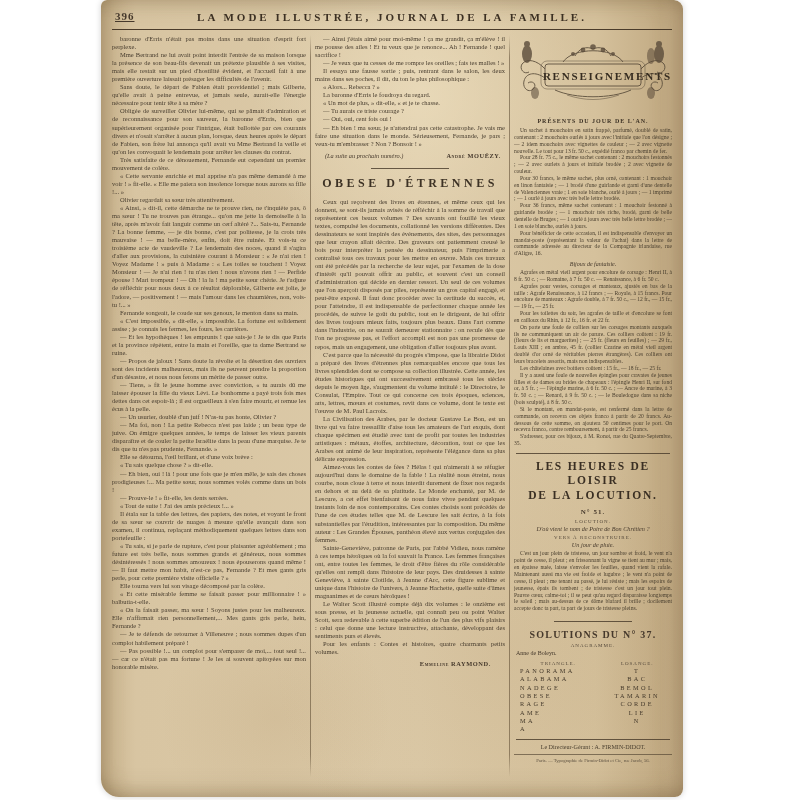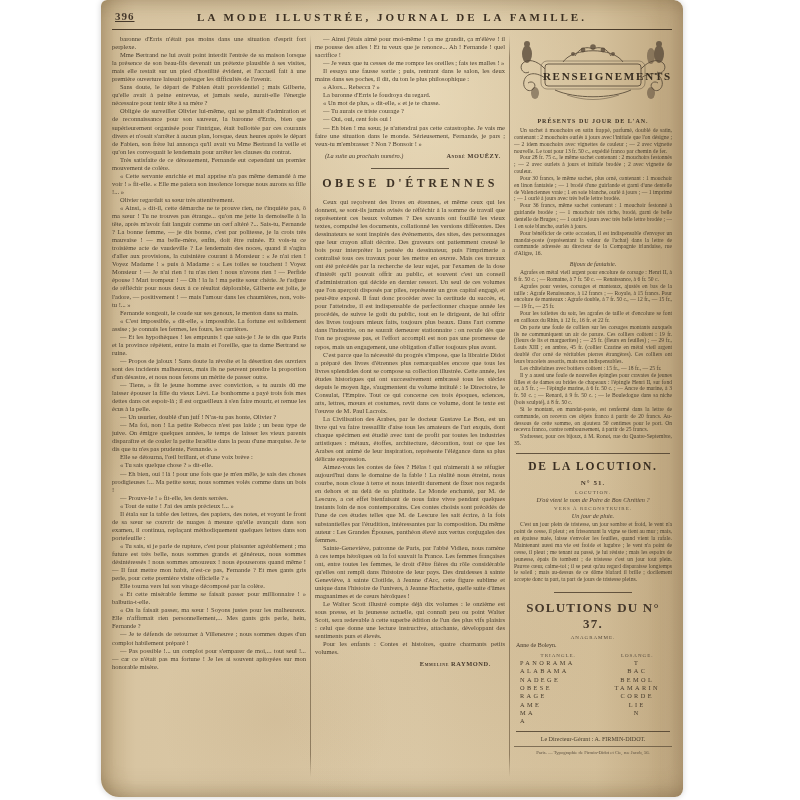--- a/index.html
+++ b/index.html
@@ -43,21 +43,21 @@
   .banner-label{position:absolute;left:0;right:0;top:32px;text-align:right;font-size:11px;font-weight:700;letter-spacing:1.8px;color:#362c20;}
   .subhead{text-align:center;font-size:6px;font-weight:700;letter-spacing:1px;margin:3px 0 3px 0;color:#3e3326;}
   .col3 .para{font-size:5.6px;line-height:6.85px;text-align:justify;text-indent:6px;margin:0;color:#4b4030;}
   .bijoux-head{text-align:center;font-style:italic;font-size:6px;margin:4px 0 2px 0;}
   .hrule-full{border-top:1px solid rgba(70,56,40,.8);margin:6px 2px 4px 2px;}
   .hrule-thin{border-top:.5px solid rgba(70,56,40,.6);margin:4px 0 3px 0;}
   .heures-title{text-align:center;font-size:11.5px;font-weight:700;letter-spacing:1.8px;line-height:14.5px;margin-top:5px;color:#3a2f23;}
   .numero{text-align:center;font-size:7px;font-weight:700;letter-spacing:1px;margin:6px 0 3px 0;}
   .tiny-caps{text-align:center;font-size:5px;letter-spacing:1px;color:#54483a;margin:3px 0 1px 0;}
   .ital-center{text-align:center;font-style:italic;font-size:6.2px;margin:1px 0 2px 0;}
-  .solutions-title{text-align:center;font-size:13px;font-weight:700;letter-spacing:1.2px;margin:2px 0 1px 0;}
+  .solutions-title{text-align:center;font-size:10px;font-weight:700;letter-spacing:1.2px;margin:2px 0 1px 0;}
   .anagramme-answer{font-size:6px;margin:2px 0 1px 2px;}
   .lists{display:flex;margin-top:2px;}
   .tri{width:56%;}
   .los{width:44%;text-align:center;}
   .tri .word,.los .word{font-size:6.3px;letter-spacing:2.4px;line-height:8.3px;margin:0;color:#44392b;}
   .tri .word{padding-left:6px;}
   .gerant{text-align:center;font-size:6.1px;margin:3px 0 2px 0;color:#4b4030;}
   .footer-line{text-align:center;font-size:4.7px;color:#5c5040;margin-top:2px;}
 </style>
 </head>
@@ -192,20 +192,21 @@
               <p class="para">On porte une foule de colliers sur les corsages montants auxquels ils ne communiquent un air de parure. Ces colliers coûtent : 19 fr. (fleurs de lis et marguerites) ; — 25 fr. (fleurs en feuilles) ; — 29 fr., Louis XIII ; en ambre, 45 fr. (collier Czarine en métal vieil argent doublé d'or orné de véritables pierres étrangères). Ces colliers ont leurs bracelets assortis, mais non indispensables.</p>
               <p class="para">Les châtelaines avec boitiers coûtent : 15 fr., — 18 fr., — 25 fr.</p>
               <p class="para">Il y a aussi une foule de nouvelles épingles pour cravates de jeunes filles et de dames ou brides de chapeaux : l'épingle Henri II, sur fond or, à 5 fr. ; — l'épingle marine, à 6 fr. 50 c. ; — Ancre de marine, à 3 fr. 50 c. ; — Renard, à 9 fr. 50 c. ; — le Bouledogue dans sa niche (bois sculpté), à 8 fr. 50 c.</p>
               <p class="para">Si le montant, en mandat-poste, est renfermé dans la lettre de commande, on recevra ces objets franco à partir de 20 francs. Au-dessous de cette somme, on ajoutera 50 centimes pour le port. On recevra franco, contre remboursement, à partir de 25 francs.</p>
               <p class="para">S'adresser, pour ces bijoux, à M. Ronot, rue du Quatre-Septembre, 35.</p>
             </div>
 
           <div class="hrule-full"></div>
 
           <div class="heures-title">
+            <div>LES HEURES DE LOISIR</div>
             <div>DE LA LOCUTION.</div>
           </div>
           <div class="numero">N° 51.</div>
           <div class="tiny-caps">LOCUTION.</div>
           <div class="ital-center">D'où vient le nom de Poire de Bon Chrétien ?</div>
           <div class="tiny-caps">VERS À RECONSTRUIRE.</div>
           <div class="ital-center">Un jour de pluie.</div>
           <p class="para">C'est un jour plein de tristesse, un jour sombre et froid, le vent n'a point de cesse, il pleut ; en frissonnant la vigne se tient au mur ; mais, en épaisse nuée, laisse s'envoler les feuilles, quand vient la rafale. Maintenant aussi ma vie est froide et lugubre ; le vent n'a point de cesse, il pleut ; me tenant au passé, je lui résiste ; mais les espoirs de jeunesse, épais ils tombent ; de tristesse c'est un jour tout plein. Pauvre cœur, calme-toi ; il se peut qu'au regard disparaisse longtemps le soleil ; mais au-dessus de ce dôme blafard il brille ; docilement accepte donc ta part, ta part de jours de tristesse pleins.</p>
 
           <div class="divider-short"></div>

